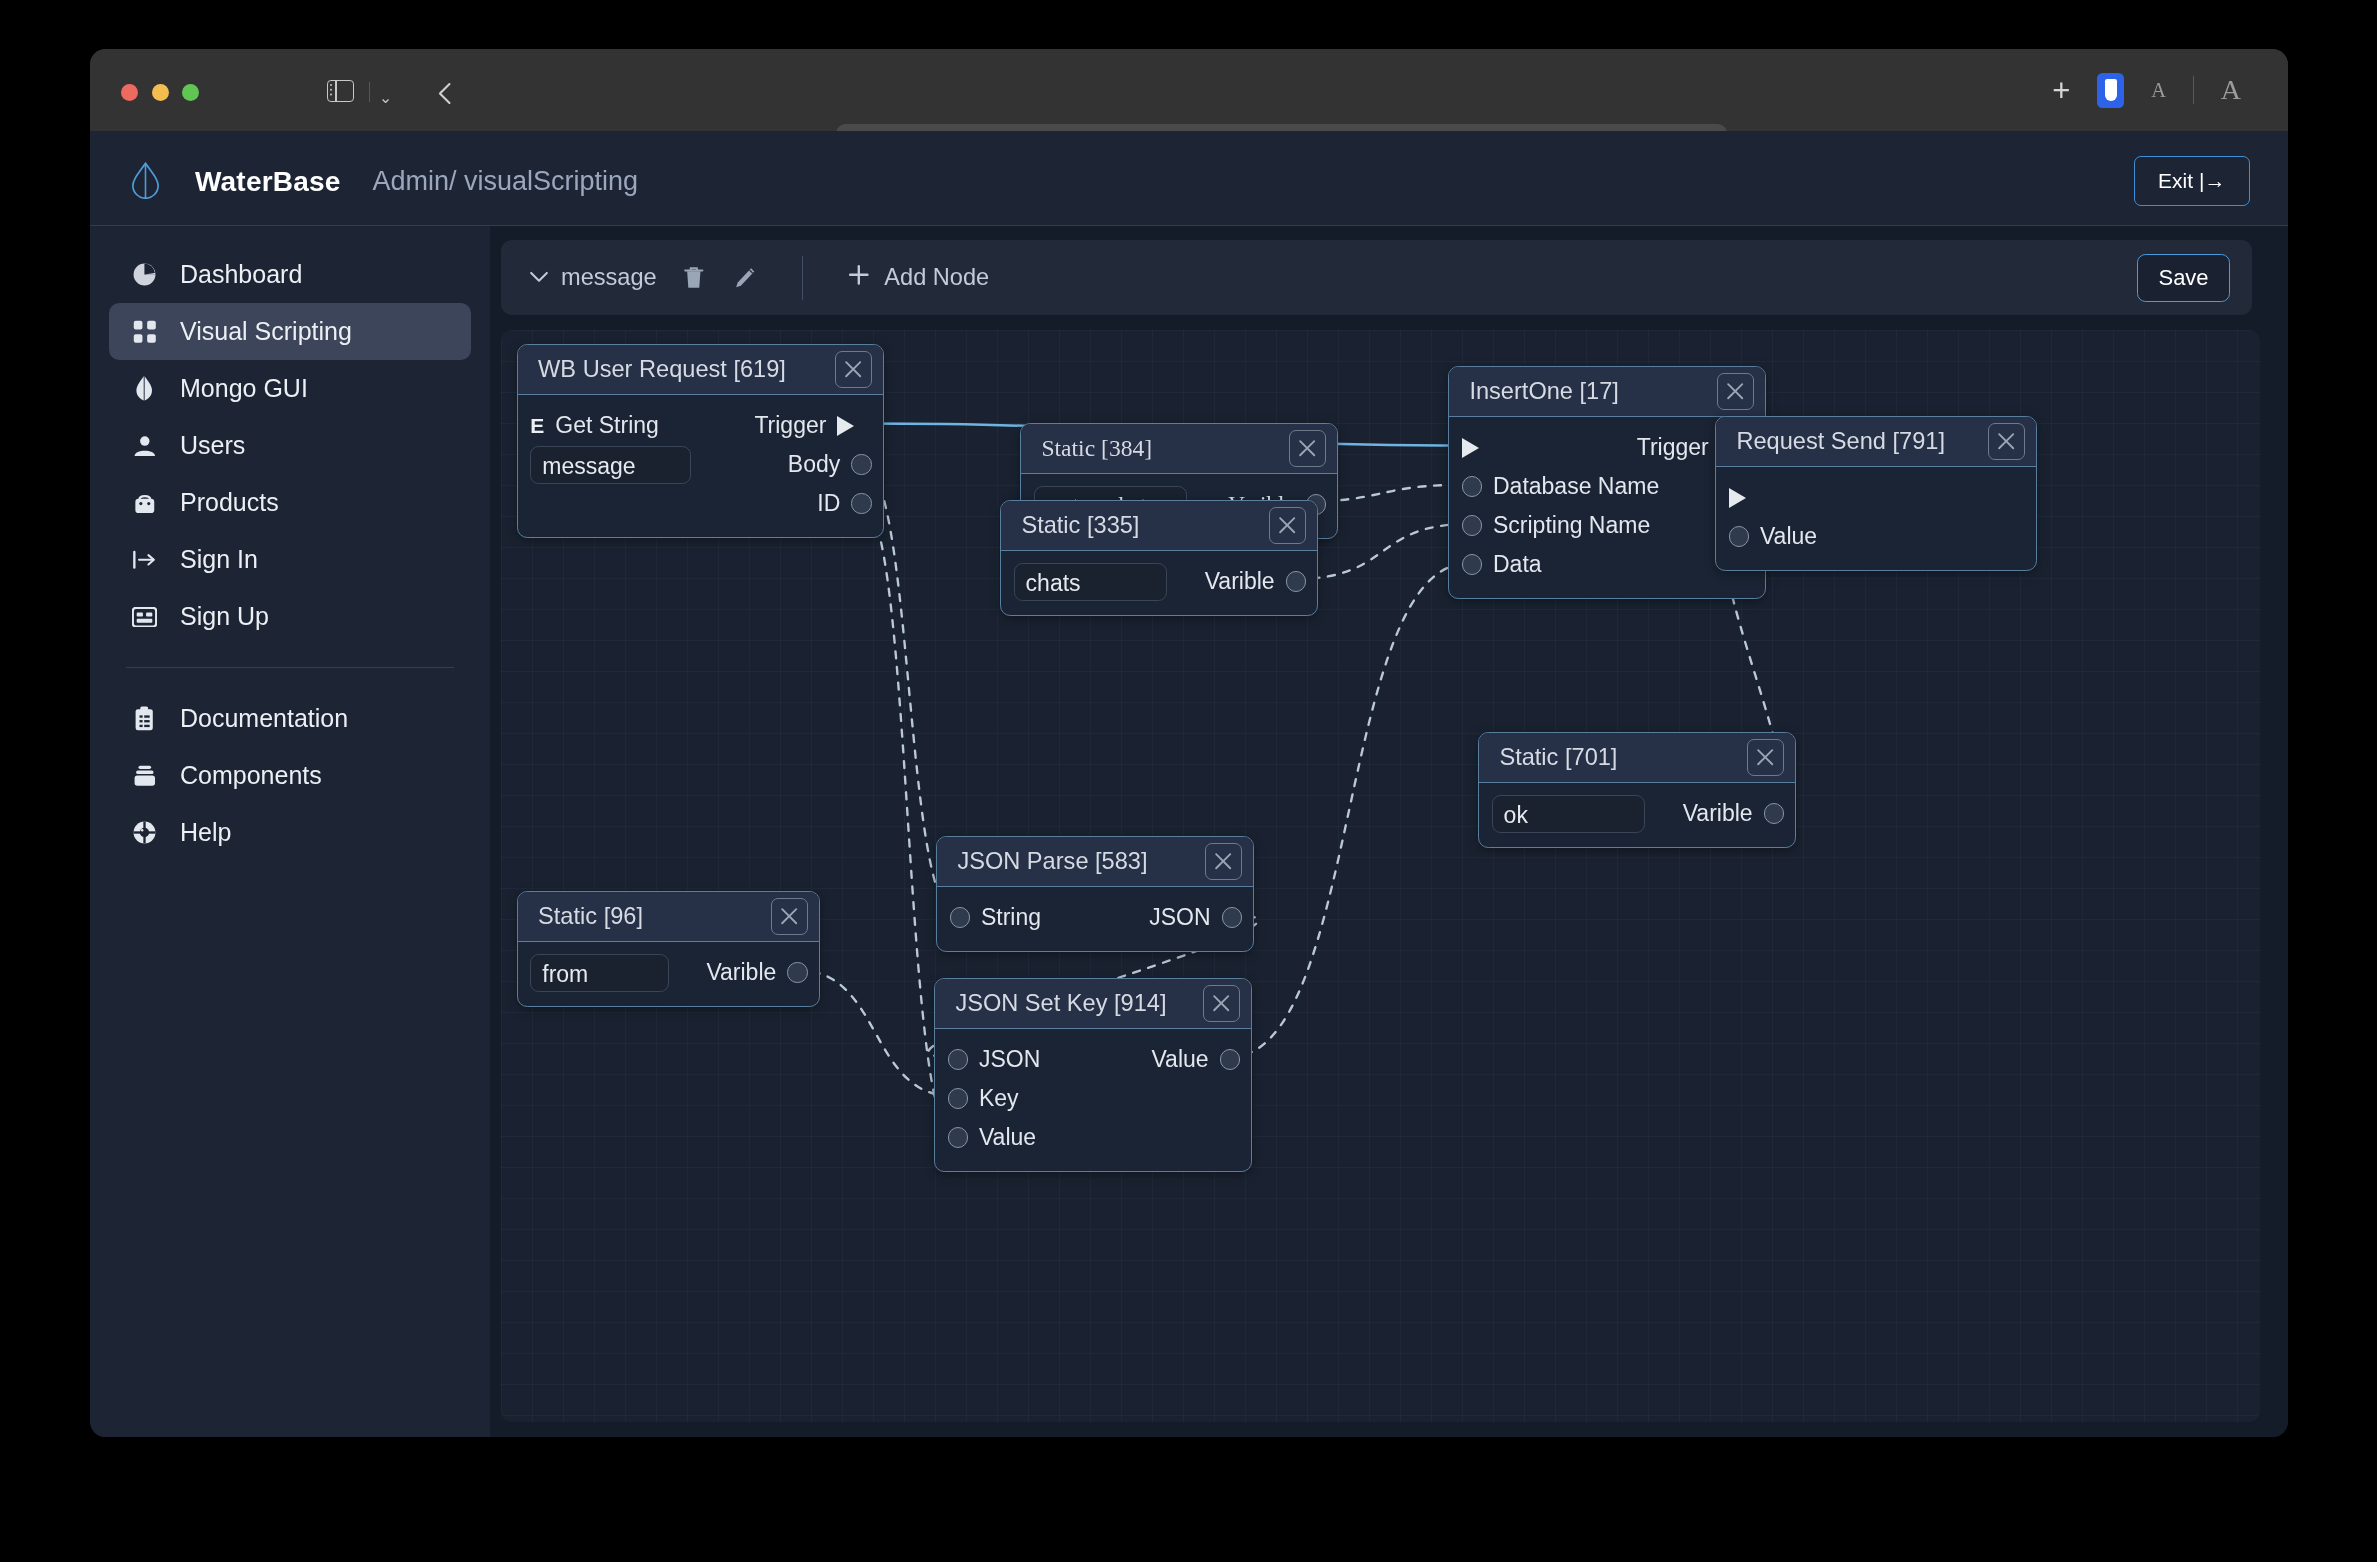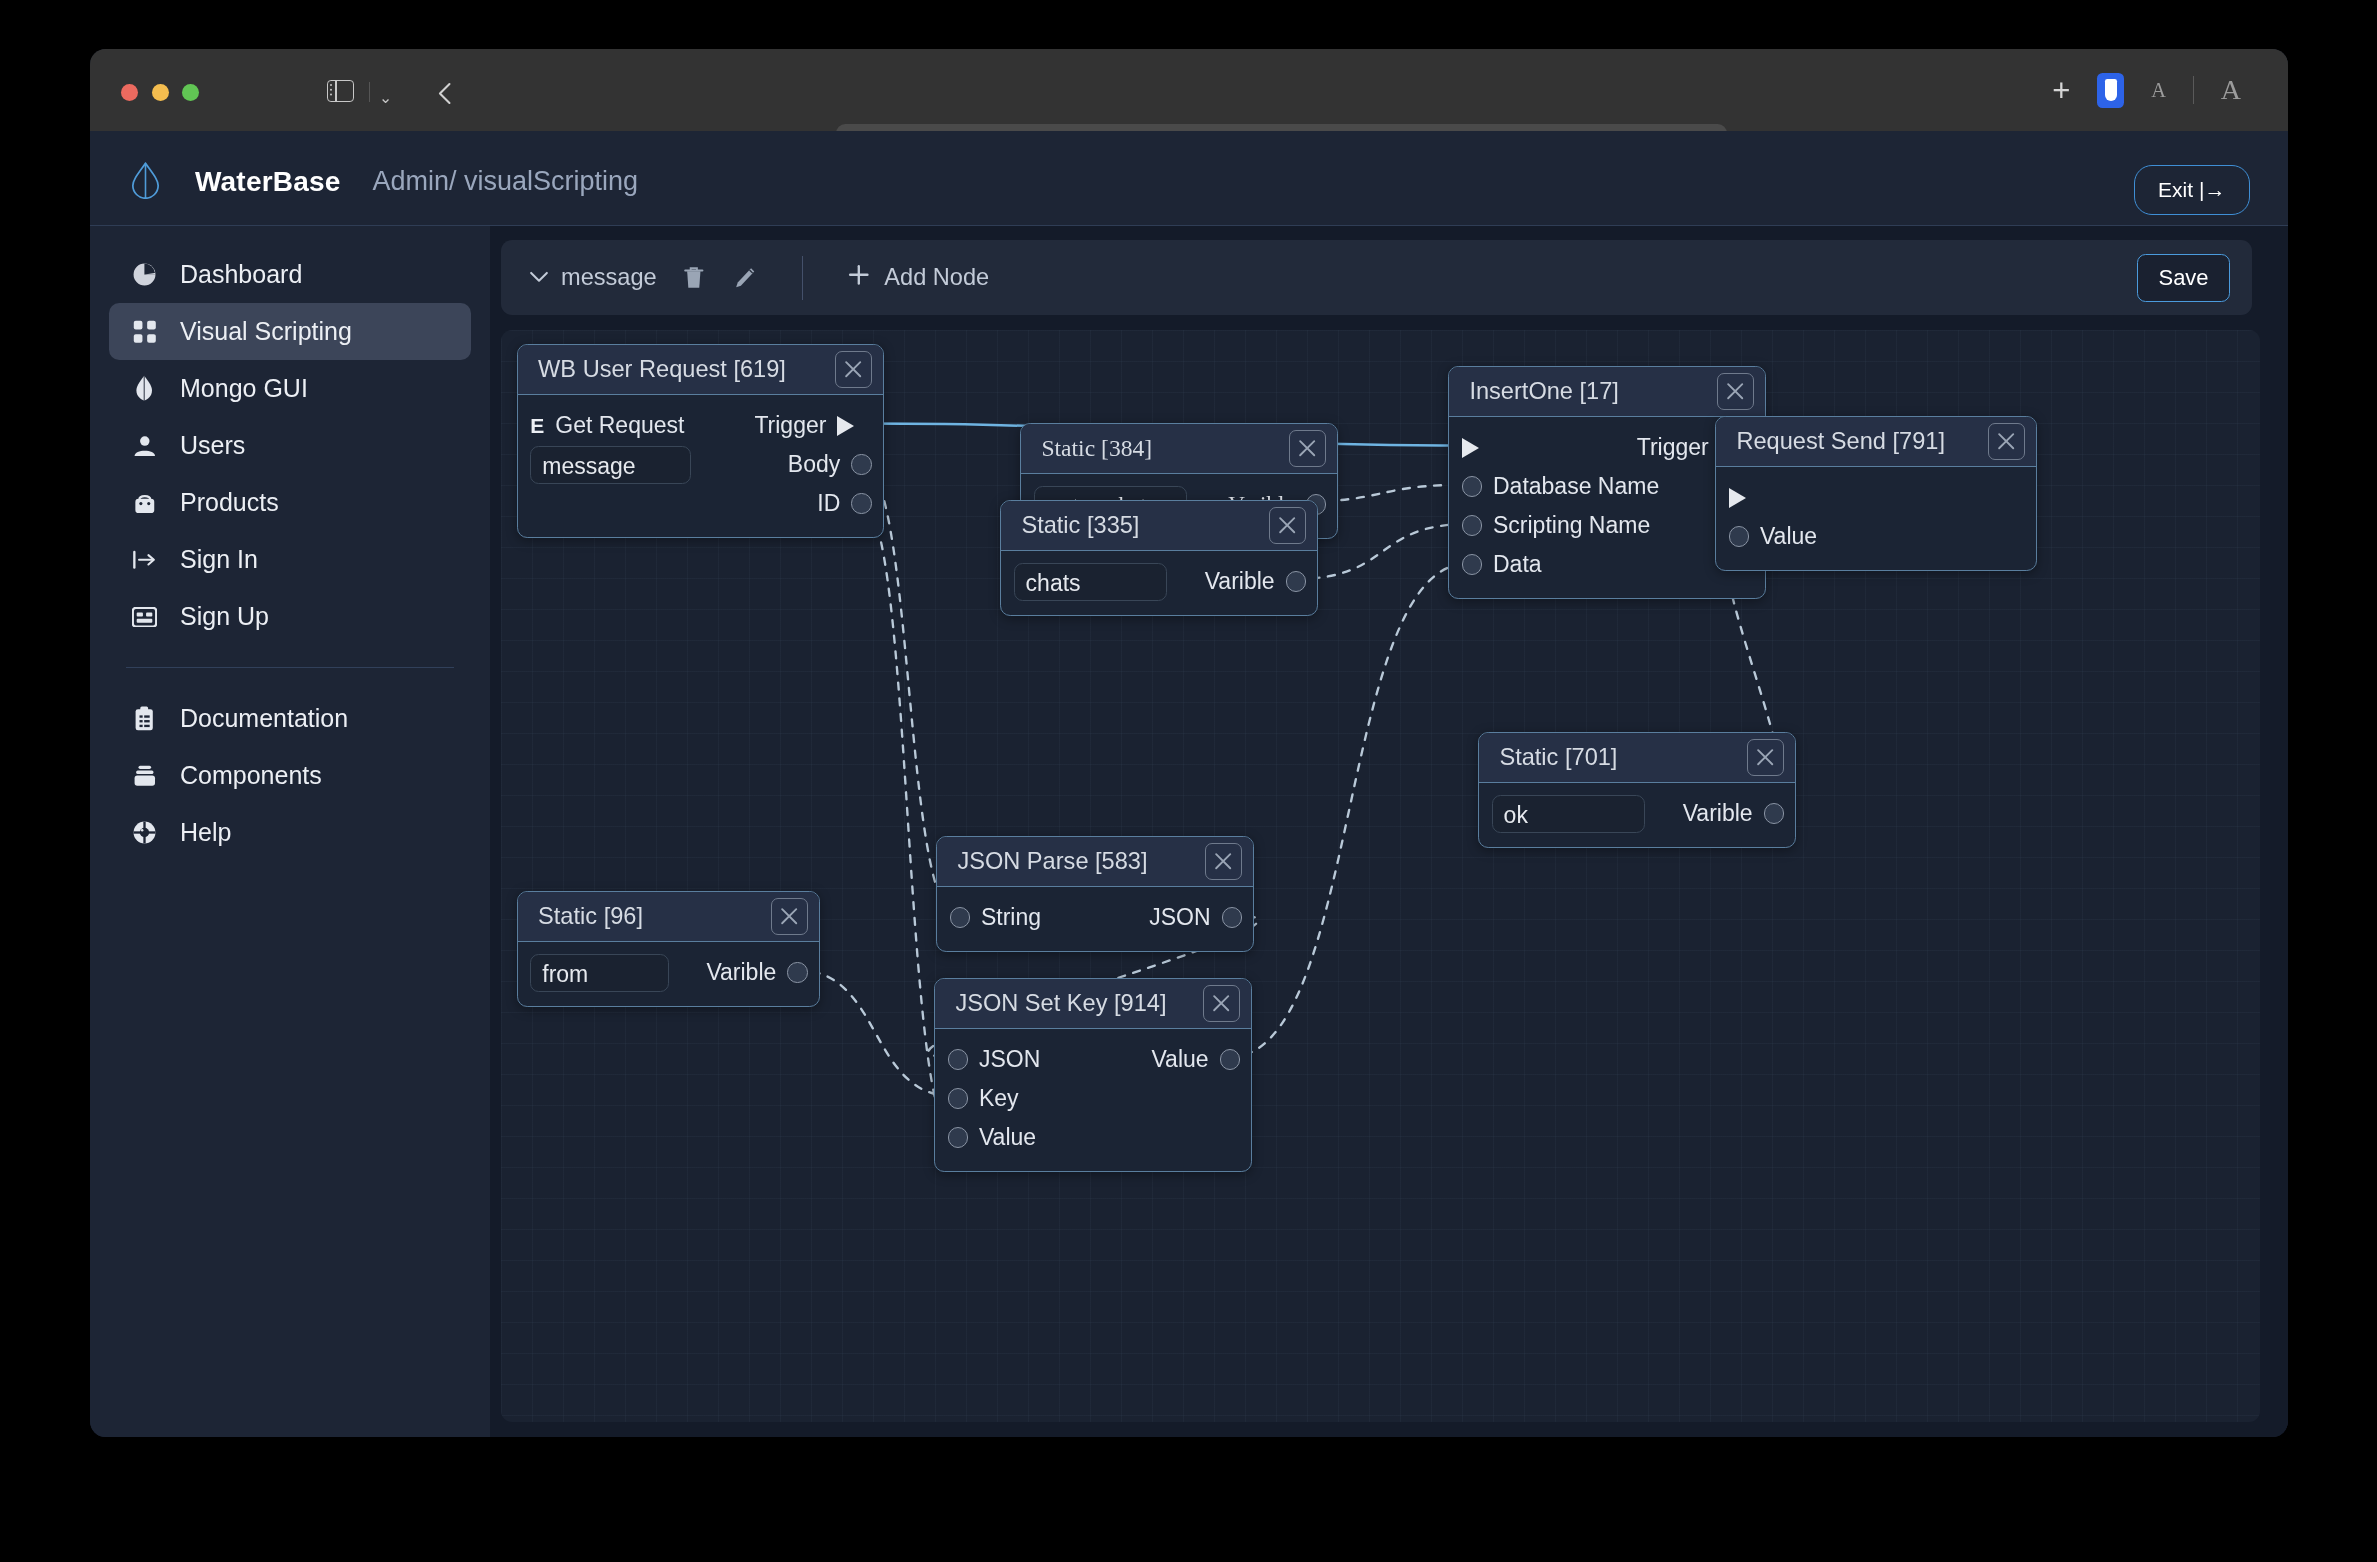--- a/index.html
+++ b/index.html
@@ -53,22 +53,22 @@
   
   #appheader{
     height:94px;background:#1d2535;position:relative;
     border-bottom:0.8px solid #2f3d55;
   }
   .logo-wrap{position:absolute;left:38px;top:30px;display:flex;align-items:center;gap:32px;}
   .brand{color:#fff;font-size:28px;font-weight:bold;letter-spacing:0.2px;}
   .crumb{color:#9aa7bd;font-size:27px;}
   #exitbtn{
     position:absolute;right:38px;top:25px;
-    border:1.3px solid #3f8fd6;border-radius:18px;color:#fff;font-size:21px;
-    padding:11.8px 23.6px;background:transparent;cursor:pointer;white-space:nowrap;margin-top:9px;
+    border:1.3px solid #3f8fd6;border-radius:7px;color:#fff;font-size:21px;
+    padding:11.8px 23.6px;background:transparent;cursor:pointer;white-space:nowrap;
   }
 
   
   #body{display:flex;height:1212px;}
   #sidebar{width:400px;background:#1d2535;flex:0 0 400px;padding-top:20.4px;box-sizing:border-box;}
   .navitem{
     display:flex;align-items:center;gap:22px;height:57px;margin:0 19px;padding-left:22px;
     border-radius:10.2px;color:#eceff4;font-size:25px;cursor:pointer;box-sizing:border-box;
   }
   .navitem.active{background:#3c4559;}
@@ -394,21 +394,21 @@
                   <svg width="20.4" height="20.4" viewBox="0 0 26 26">
                     <line x1="4" y1="4" x2="22" y2="22" stroke="#9aa5b5" stroke-width="2.4" stroke-linecap="round"></line>
                     <line x1="22" y1="4" x2="4" y2="22" stroke="#9aa5b5" stroke-width="2.4" stroke-linecap="round"></line>
                   </svg>
                 </span>
               </div>
               <div class="nbody">
                 <div class="prow">
                   <div class="pl">
                     <span class="ebadge">E</span>
-                    <span>Get Request</span>
+                    <span>Get String</span>
                   </div>
                   <div class="pr">
                     <span>Trigger</span>
                     <span class="tri"></span>
                   </div>
                 </div>
                 <div class="prow">
                   <div class="pl">
                     <span class="txtin" style="width:161px">message</span>
                   </div>

